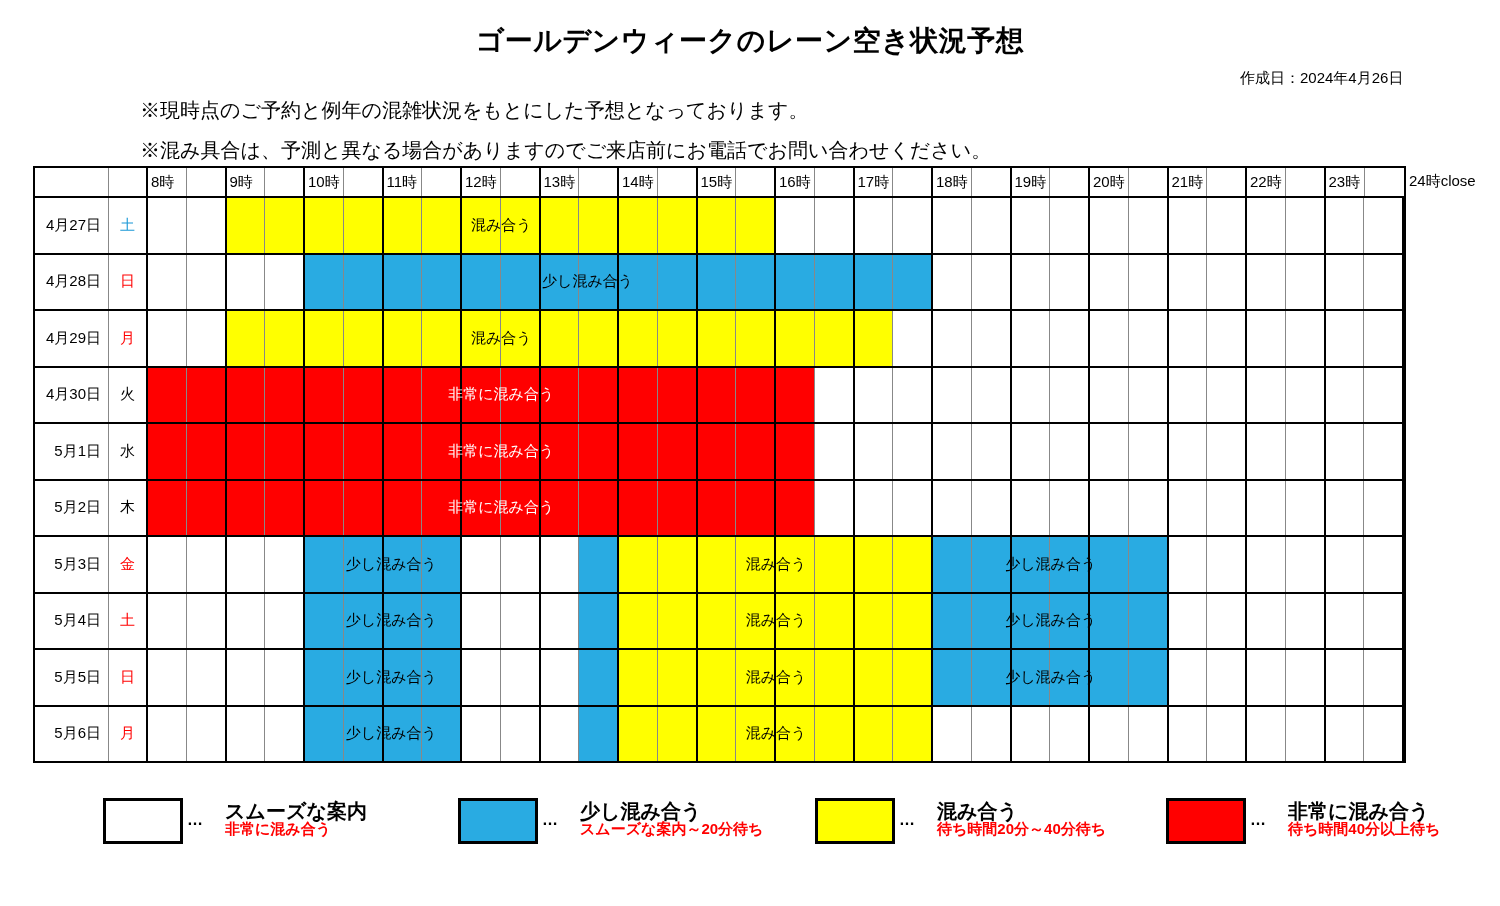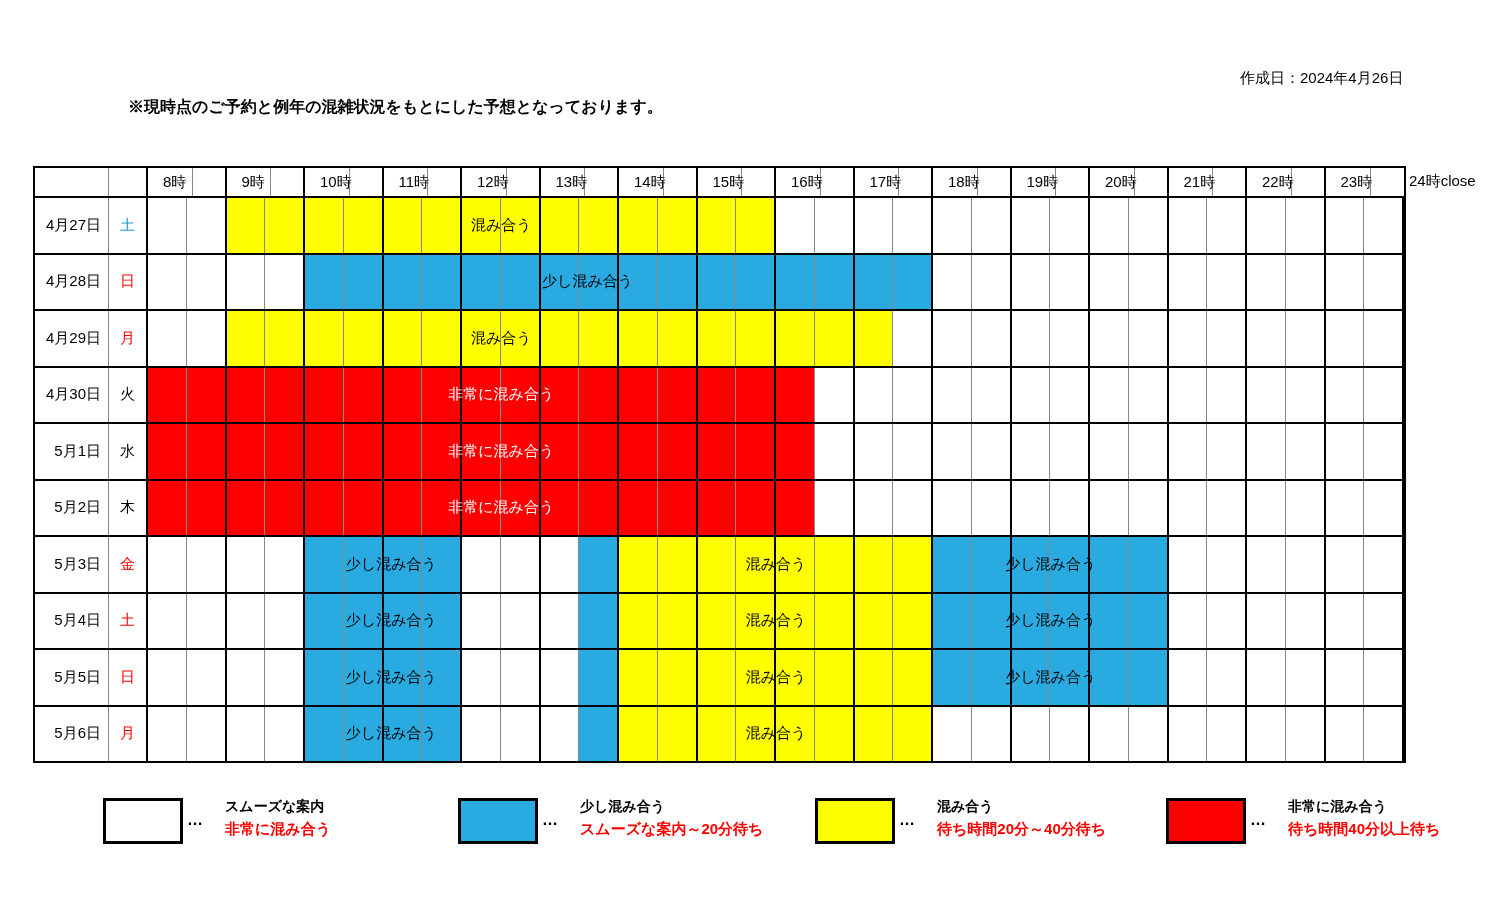--- a/index.html
+++ b/index.html
@@ -5,21 +5,21 @@
   html,body { margin:0; padding:0; }
   body {
     width:1500px; height:906px; background:#ffffff; position:relative;
     font-family:"Liberation Sans", sans-serif; color:#000;
     -webkit-font-smoothing:antialiased;
   }
   .canvas { position:absolute; inset:0; }
   .title { position:absolute; top:22px; left:0; width:1500px; text-align:center;
            font-size:28px; font-weight:bold; letter-spacing:.5px; }
   .created { position:absolute; top:69px; left:1240px; font-size:15px; }
-  .note { position:absolute; left:128px; font-size:16px; font-weight:bold; }
+  .note { position:absolute; left:140px; font-size:20px; font-weight:normal; }
   .n1 { top:97px; }
   .n2 { top:137px; }
   .close-label { position:absolute; left:1409px; top:172px; font-size:15px; white-space:nowrap; }
 
   .table { position:absolute; left:33px; top:166px; width:1373px; height:597px;
            border:2px solid #000; box-sizing:border-box;
            display:flex; flex-direction:column; background:#fff; }
   .header-row { height:30px; flex:0 0 30px; display:flex; border-bottom:2px solid #000; box-sizing:border-box; }
   .row { flex:1 1 0; display:flex; border-bottom:2px solid #000; box-sizing:border-box; }
   .row:last-child { border-bottom:none; }
@@ -33,44 +33,46 @@
   .track { flex:1 1 0; position:relative; display:flex; }
   .cell { flex:1 1 0; box-sizing:border-box; }
   .cell.half { border-right:1px solid #888; }
   .cell.hour { border-right:2px solid #000; }
   .track .cell:last-child { border-right:none; }
 
   .seg-label { position:absolute; top:0; height:100%; display:flex; align-items:center;
                transform:translateX(-50%); font-size:15px; white-space:nowrap; }
   .seg-label.on-red { color:#ffffff; }
 
-  .hour-head { flex:1 1 0; display:flex;padding-left:12px; }
+  .hour-head { flex:1 1 0; display:flex; }
   .hh1 { flex:1 1 0; box-sizing:border-box; border-right:1px solid #888; position:relative; overflow:visible; }
   .hh2 { flex:1 1 0; box-sizing:border-box; border-right:2px solid #000; }
   .hour-head:last-child .hh2 { border-right:none; }
   .hh-label { position:absolute; left:3px; top:0; line-height:27px; font-size:15px; white-space:nowrap; }
 
   .legend { position:absolute; left:0; top:797px; width:1500px; height:60px; }
   .legend-item { position:absolute; top:0; width:340px; height:55px; }
   .legend-item:nth-child(1){ left:103px; }
   .legend-item:nth-child(2){ left:458px; }
   .legend-item:nth-child(3){ left:815px; }
   .legend-item:nth-child(4){ left:1166px; }
   .legend-swatch { position:absolute; left:0; top:1px; width:80px; height:46px;
                    border:3px solid #000; box-sizing:border-box; }
   .legend-dots { position:absolute; left:84px; top:14px; font-size:16px; font-weight:bold; letter-spacing:1px; }
-  .legend-label { position:absolute; left:122px; top:1px; font-size:14px; font-weight:bold; white-space:nowrap; }
+  .legend-label { position:absolute; left:122px; top:1px; font-size:20px; font-weight:bold; white-space:nowrap; }
   .legend-wait { position:absolute; left:122px; top:23px; font-size:15px; font-weight:bold; white-space:nowrap; }
 </style>
 </head>
 <body>
 
 <div class="canvas">
+  <div class="title">ゴールデンウィークのレーン空き状況予想</div>
   <div class="created">作成日：2024年4月26日</div>
   <div class="note n1">※現時点のご予約と例年の混雑状況をもとにした予想となっております。</div>
+  <div class="note n2">※混み具合は、予測と異なる場合がありますのでご来店前にお電話でお問い合わせください。</div>
   <div class="close-label">24時close</div>
 
   <div class="table" id="schedule-table">
     <div class="header-row">
       <div class="date-cell"></div>
       <div class="day-cell"></div>
       <div class="track" id="hour-header">
           <div class="hour-head">
             <div class="hh1">
               <span class="hh-label">8時</span>

